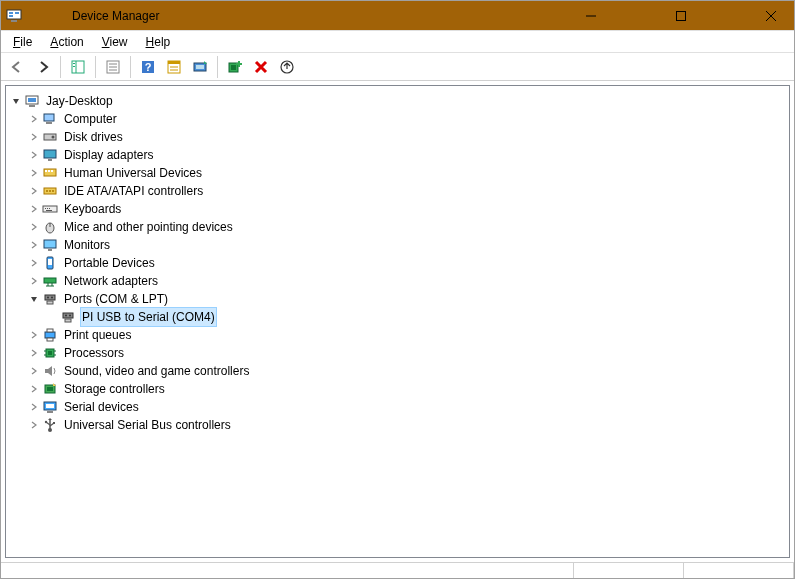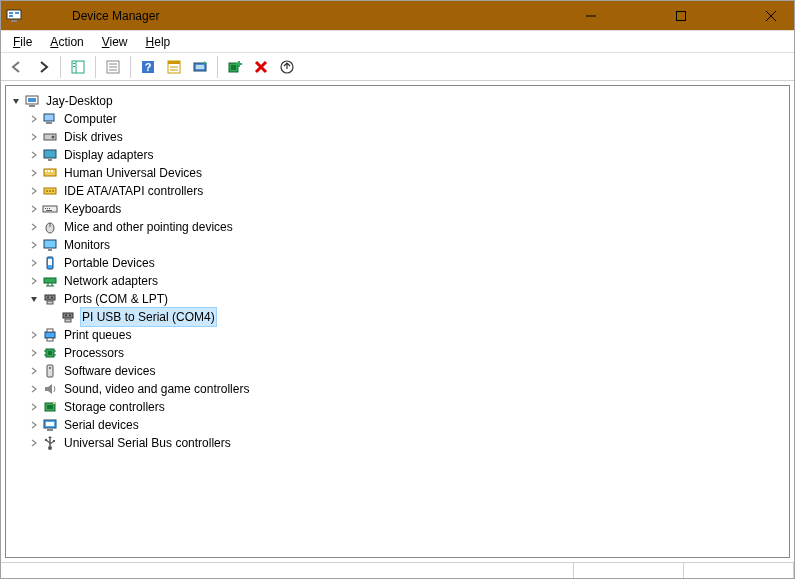--- a/index.html
+++ b/index.html
@@ -469,35 +469,20 @@
           <rect x="6" y="6" width="4" height="4" fill="#173"></rect>
           <line x1="2" y1="6" x2="4" y2="6" stroke="#163"></line>
           <line x1="2" y1="10" x2="4" y2="10" stroke="#163"></line>
           <line x1="12" y1="6" x2="14" y2="6" stroke="#163"></line>
           <line x1="12" y1="10" x2="14" y2="10" stroke="#163"></line>
         </svg>
       </span>
     <span class="label">Processors</span>
   </div>
 
-  <div class="node">
-    <span class="indent" style="width:18px"></span>
-    <span class="chev">
-        <svg width="10" height="10">
-          <path d="M3 2 L7 5 L3 8" fill="none" stroke="#888" stroke-width="1.2"></path>
-        </svg>
-      </span>
-    <span class="icon">
-        <svg width="16" height="16">
-          <rect x="5" y="2" width="6" height="12" rx="1" fill="#ddd" stroke="#555"></rect>
-          <circle cx="8" cy="5" r="1" fill="#555"></circle>
-        </svg>
-      </span>
-    <span class="label">Software devices</span>
-  </div>
 
   <div class="node">
     <span class="indent" style="width:18px"></span>
     <span class="chev">
         <svg width="10" height="10">
           <path d="M3 2 L7 5 L3 8" fill="none" stroke="#888" stroke-width="1.2"></path>
         </svg>
       </span>
     <span class="icon">
         <svg width="16" height="16">

